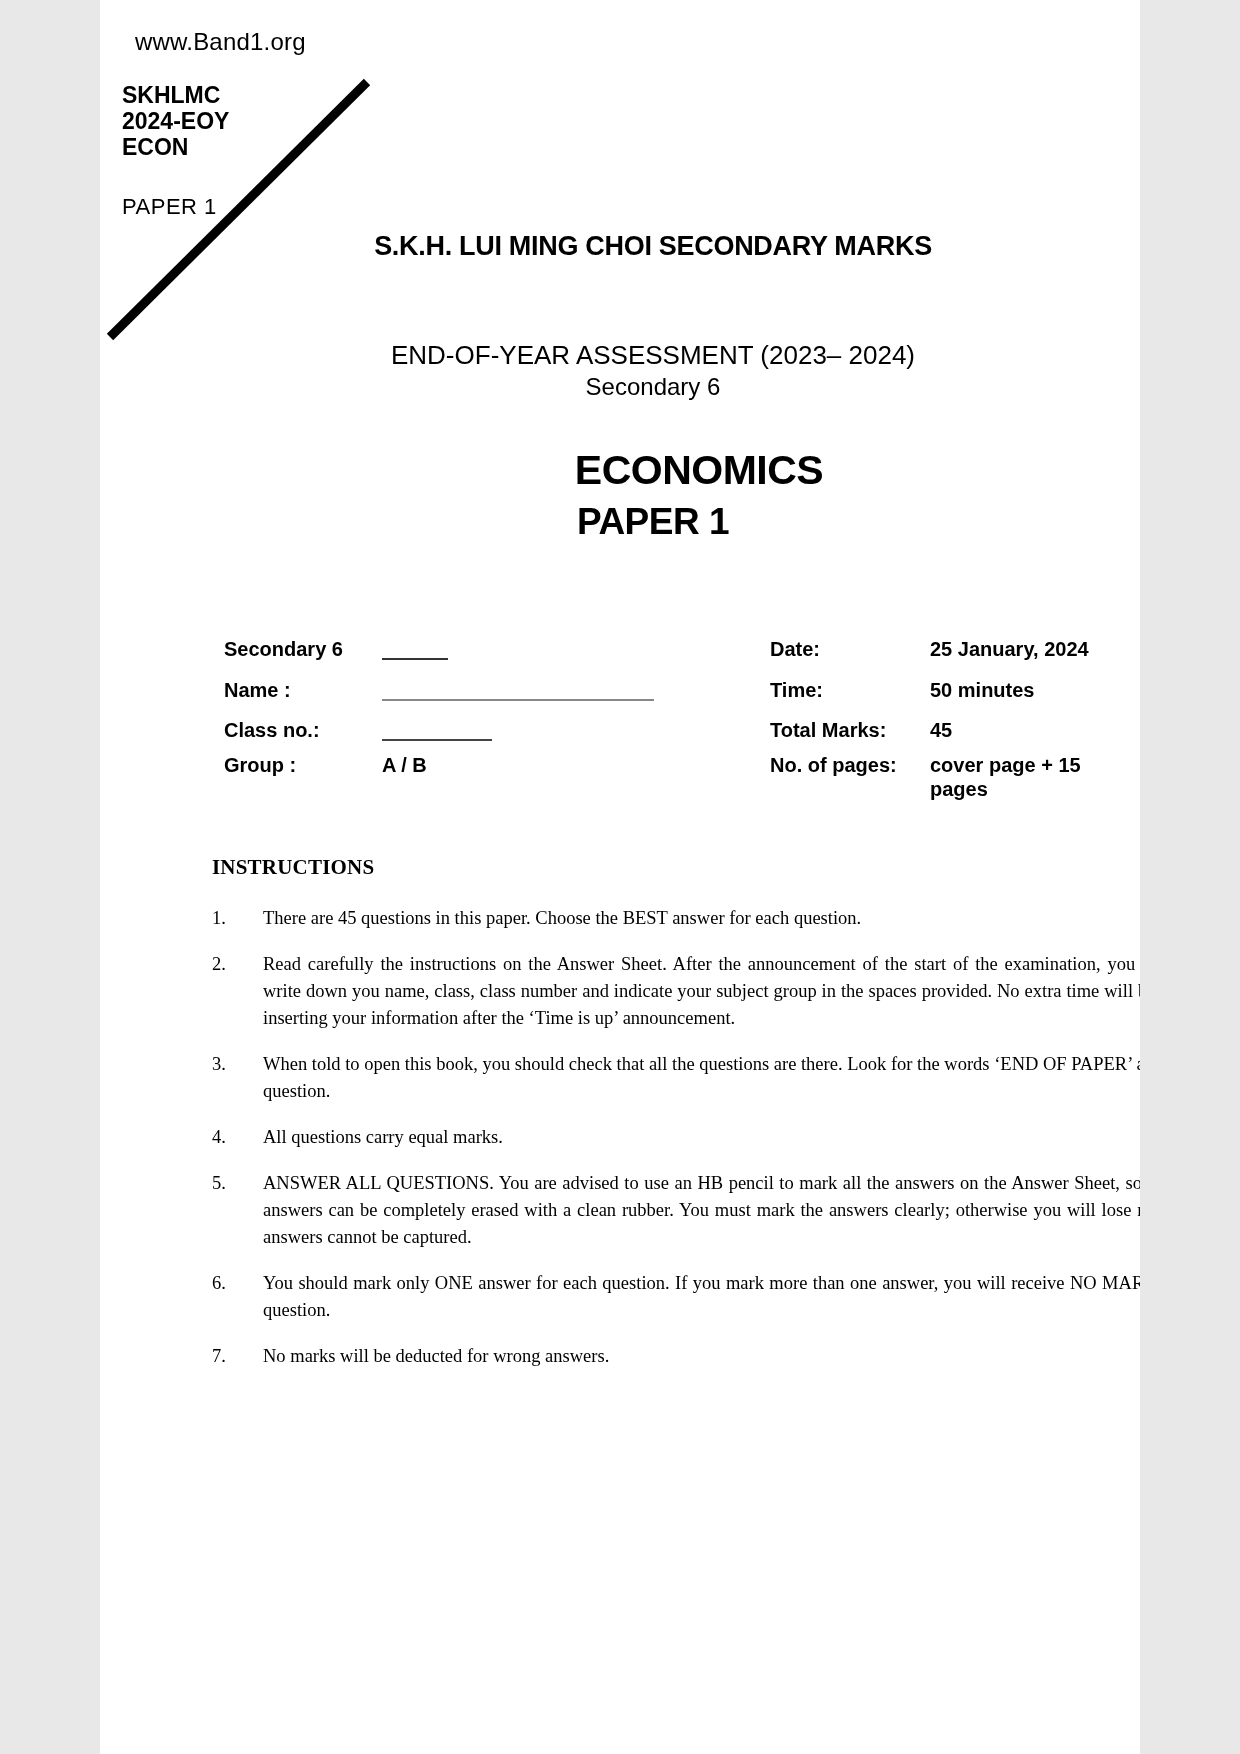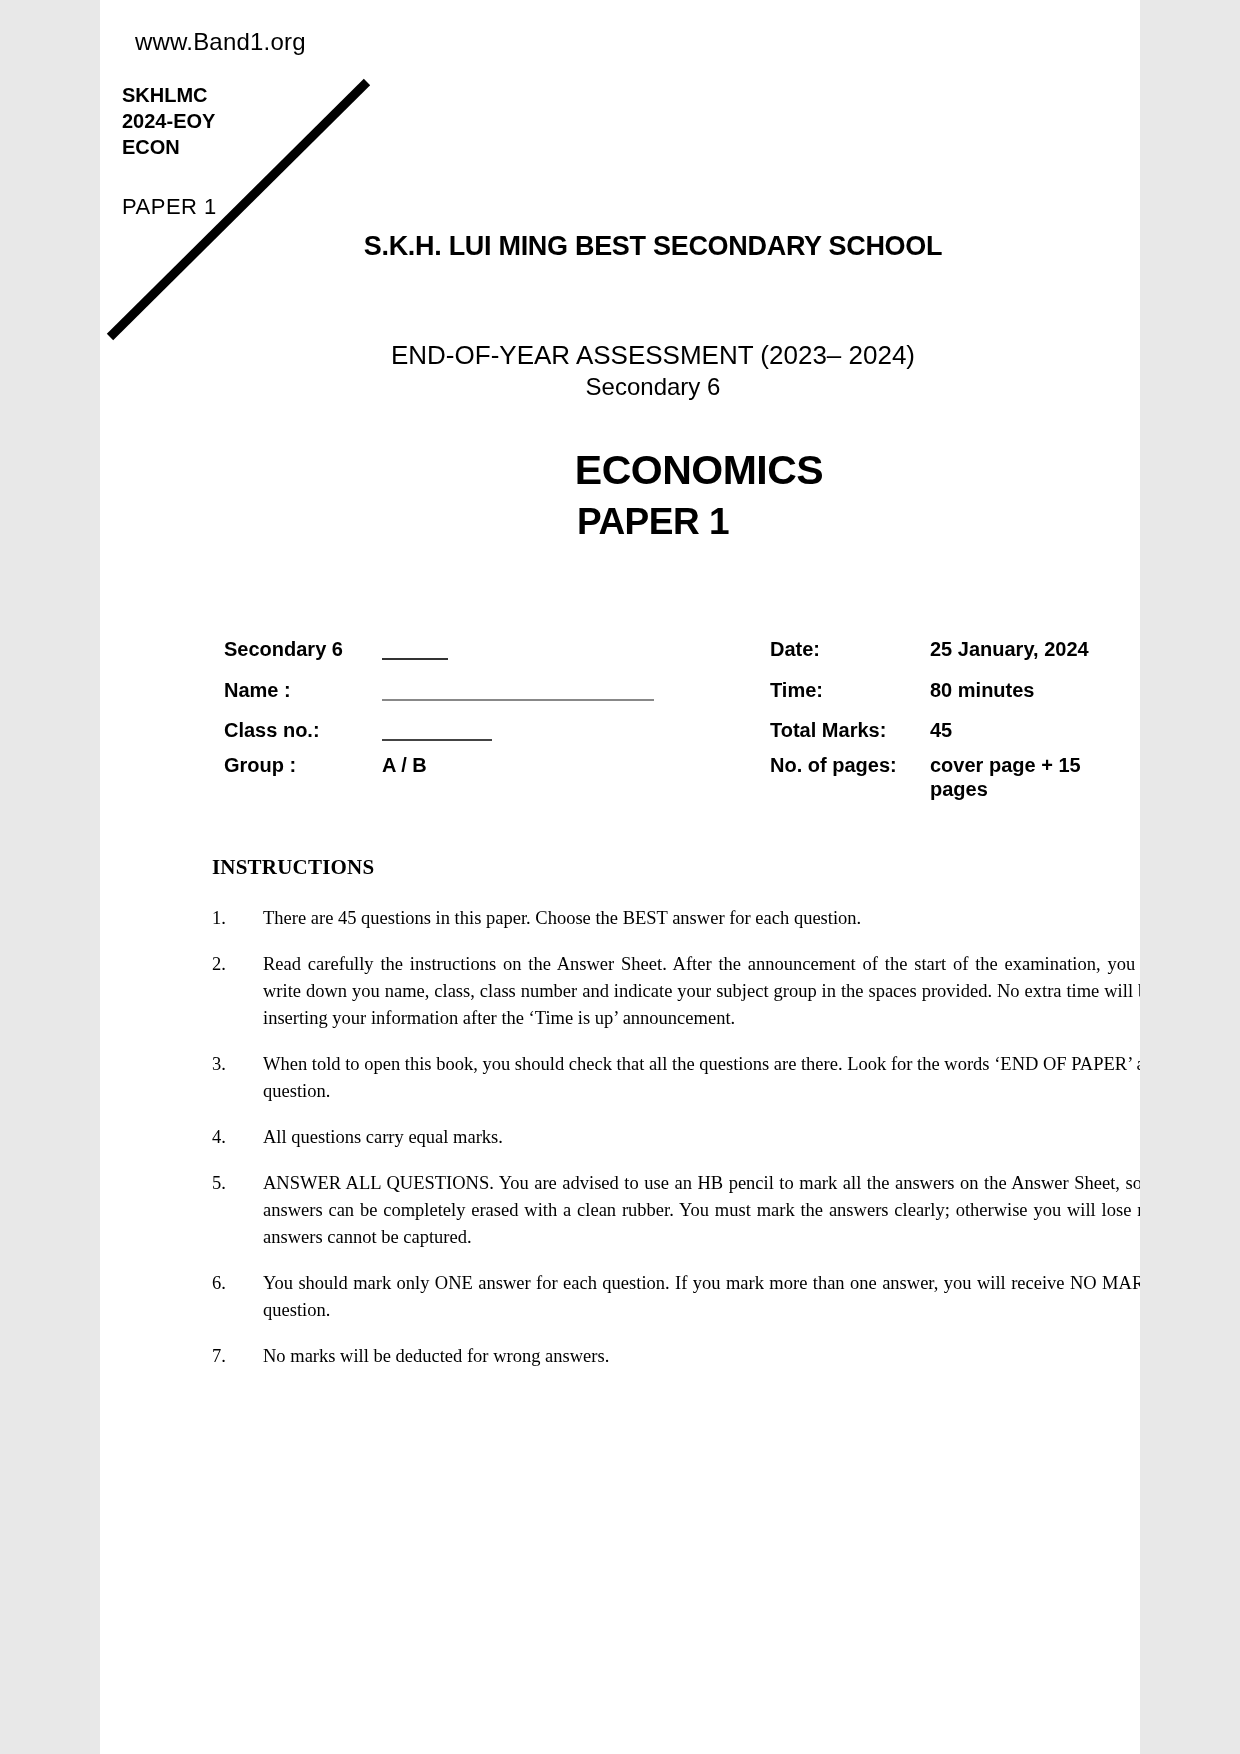--- a/index.html
+++ b/index.html
@@ -7,21 +7,21 @@
     position:relative;
     width:1040px;height:1754px;
     background:#ffffff;
     margin:0 auto;
     font-family:"Liberation Sans",sans-serif;
     color:#000;
     overflow:hidden;
   }
   .abs{position:absolute;}
   .watermark{left:35px;top:28px;font-size:24px;letter-spacing:.2px;}
-  .corner-code{left:22px;top:82px;font-weight:bold;font-size:20px;line-height:26px;}
+  .corner-code{left:22px;top:82px;font-weight:bold;font-size:23px;line-height:26px;}
   .corner-paper{left:22px;top:194px;font-size:22px;letter-spacing:.5px;}
   .diag{left:0;top:0;pointer-events:none;}
   .h{left:0;width:1106px;text-align:center;}
   .school{top:231px;font-size:27px;font-weight:bold;letter-spacing:-0.3px;}
   .assess{top:340px;font-size:26px;}
   .level{top:373px;font-size:24px;}
   .subject{top:447px;font-size:41px;font-weight:bold;letter-spacing:-0.5px;padding-left:46px;}
   .papertitle{top:501px;font-size:37px;font-weight:bold;letter-spacing:-0.5px;}
   .il{left:124px;font-weight:bold;font-size:20px;line-height:24px;}
   .iv{left:282px;font-weight:bold;font-size:20px;line-height:24px;}
@@ -47,21 +47,21 @@
     <div>2024-EOY</div>
     <div>ECON</div>
   </div>
 
   <div class="abs corner-paper">PAPER 1</div>
 
   <svg class="abs diag" width="290" height="360" viewBox="0 0 290 360" xmlns="http://www.w3.org/2000/svg">
     <line x1="10" y1="337" x2="267" y2="82" stroke="#000" stroke-width="9"></line>
   </svg>
 
-  <div class="abs h school">S.K.H. LUI MING BEST SECONDARY SCHOOL</div>
+  <div class="abs h school">S.K.H. LUI MING CHOI SECONDARY MARKS</div>
   <div class="abs h assess">END-OF-YEAR ASSESSMENT (2023– 2024)</div>
   <div class="abs h level">Secondary 6</div>
   <div class="abs h subject">ECONOMICS</div>
   <div class="abs h papertitle">PAPER 1</div>
 
   <span class="abs il" style="top:637px">Secondary 6</span>
   <span class="abs fill" style="top:636px;left:282px;width:66px;border-color:#333"></span>
 
   <span class="abs il" style="top:678px">Name :</span>
   <span class="abs fill" style="top:677px;left:282px;width:272px;border-color:#888"></span>
@@ -69,21 +69,21 @@
   <span class="abs il" style="top:718px">Class no.:</span>
   <span class="abs fill" style="top:717px;left:282px;width:110px;border-color:#444"></span>
 
   <span class="abs il" style="top:753px">Group :</span>
   <span class="abs iv" style="top:753px">A / B</span>
 
   <span class="abs rl" style="top:637px">Date:</span>
   <span class="abs rv" style="top:637px">25 January, 2024</span>
 
   <span class="abs rl" style="top:678px">Time:</span>
-  <span class="abs rv" style="top:678px">80 minutes</span>
+  <span class="abs rv" style="top:678px">50 minutes</span>
 
   <span class="abs rl" style="top:718px">Total Marks:</span>
   <span class="abs rv" style="top:718px">45</span>
 
   <span class="abs rl" style="top:753px">No. of pages:</span>
   <span class="abs rv" style="top:753px">cover page + 15 pages</span>
 
   <div class="abs ins-heading">INSTRUCTIONS</div>
   <div class="abs ins-list" id="ins-items">
       <div class="ins-item">

